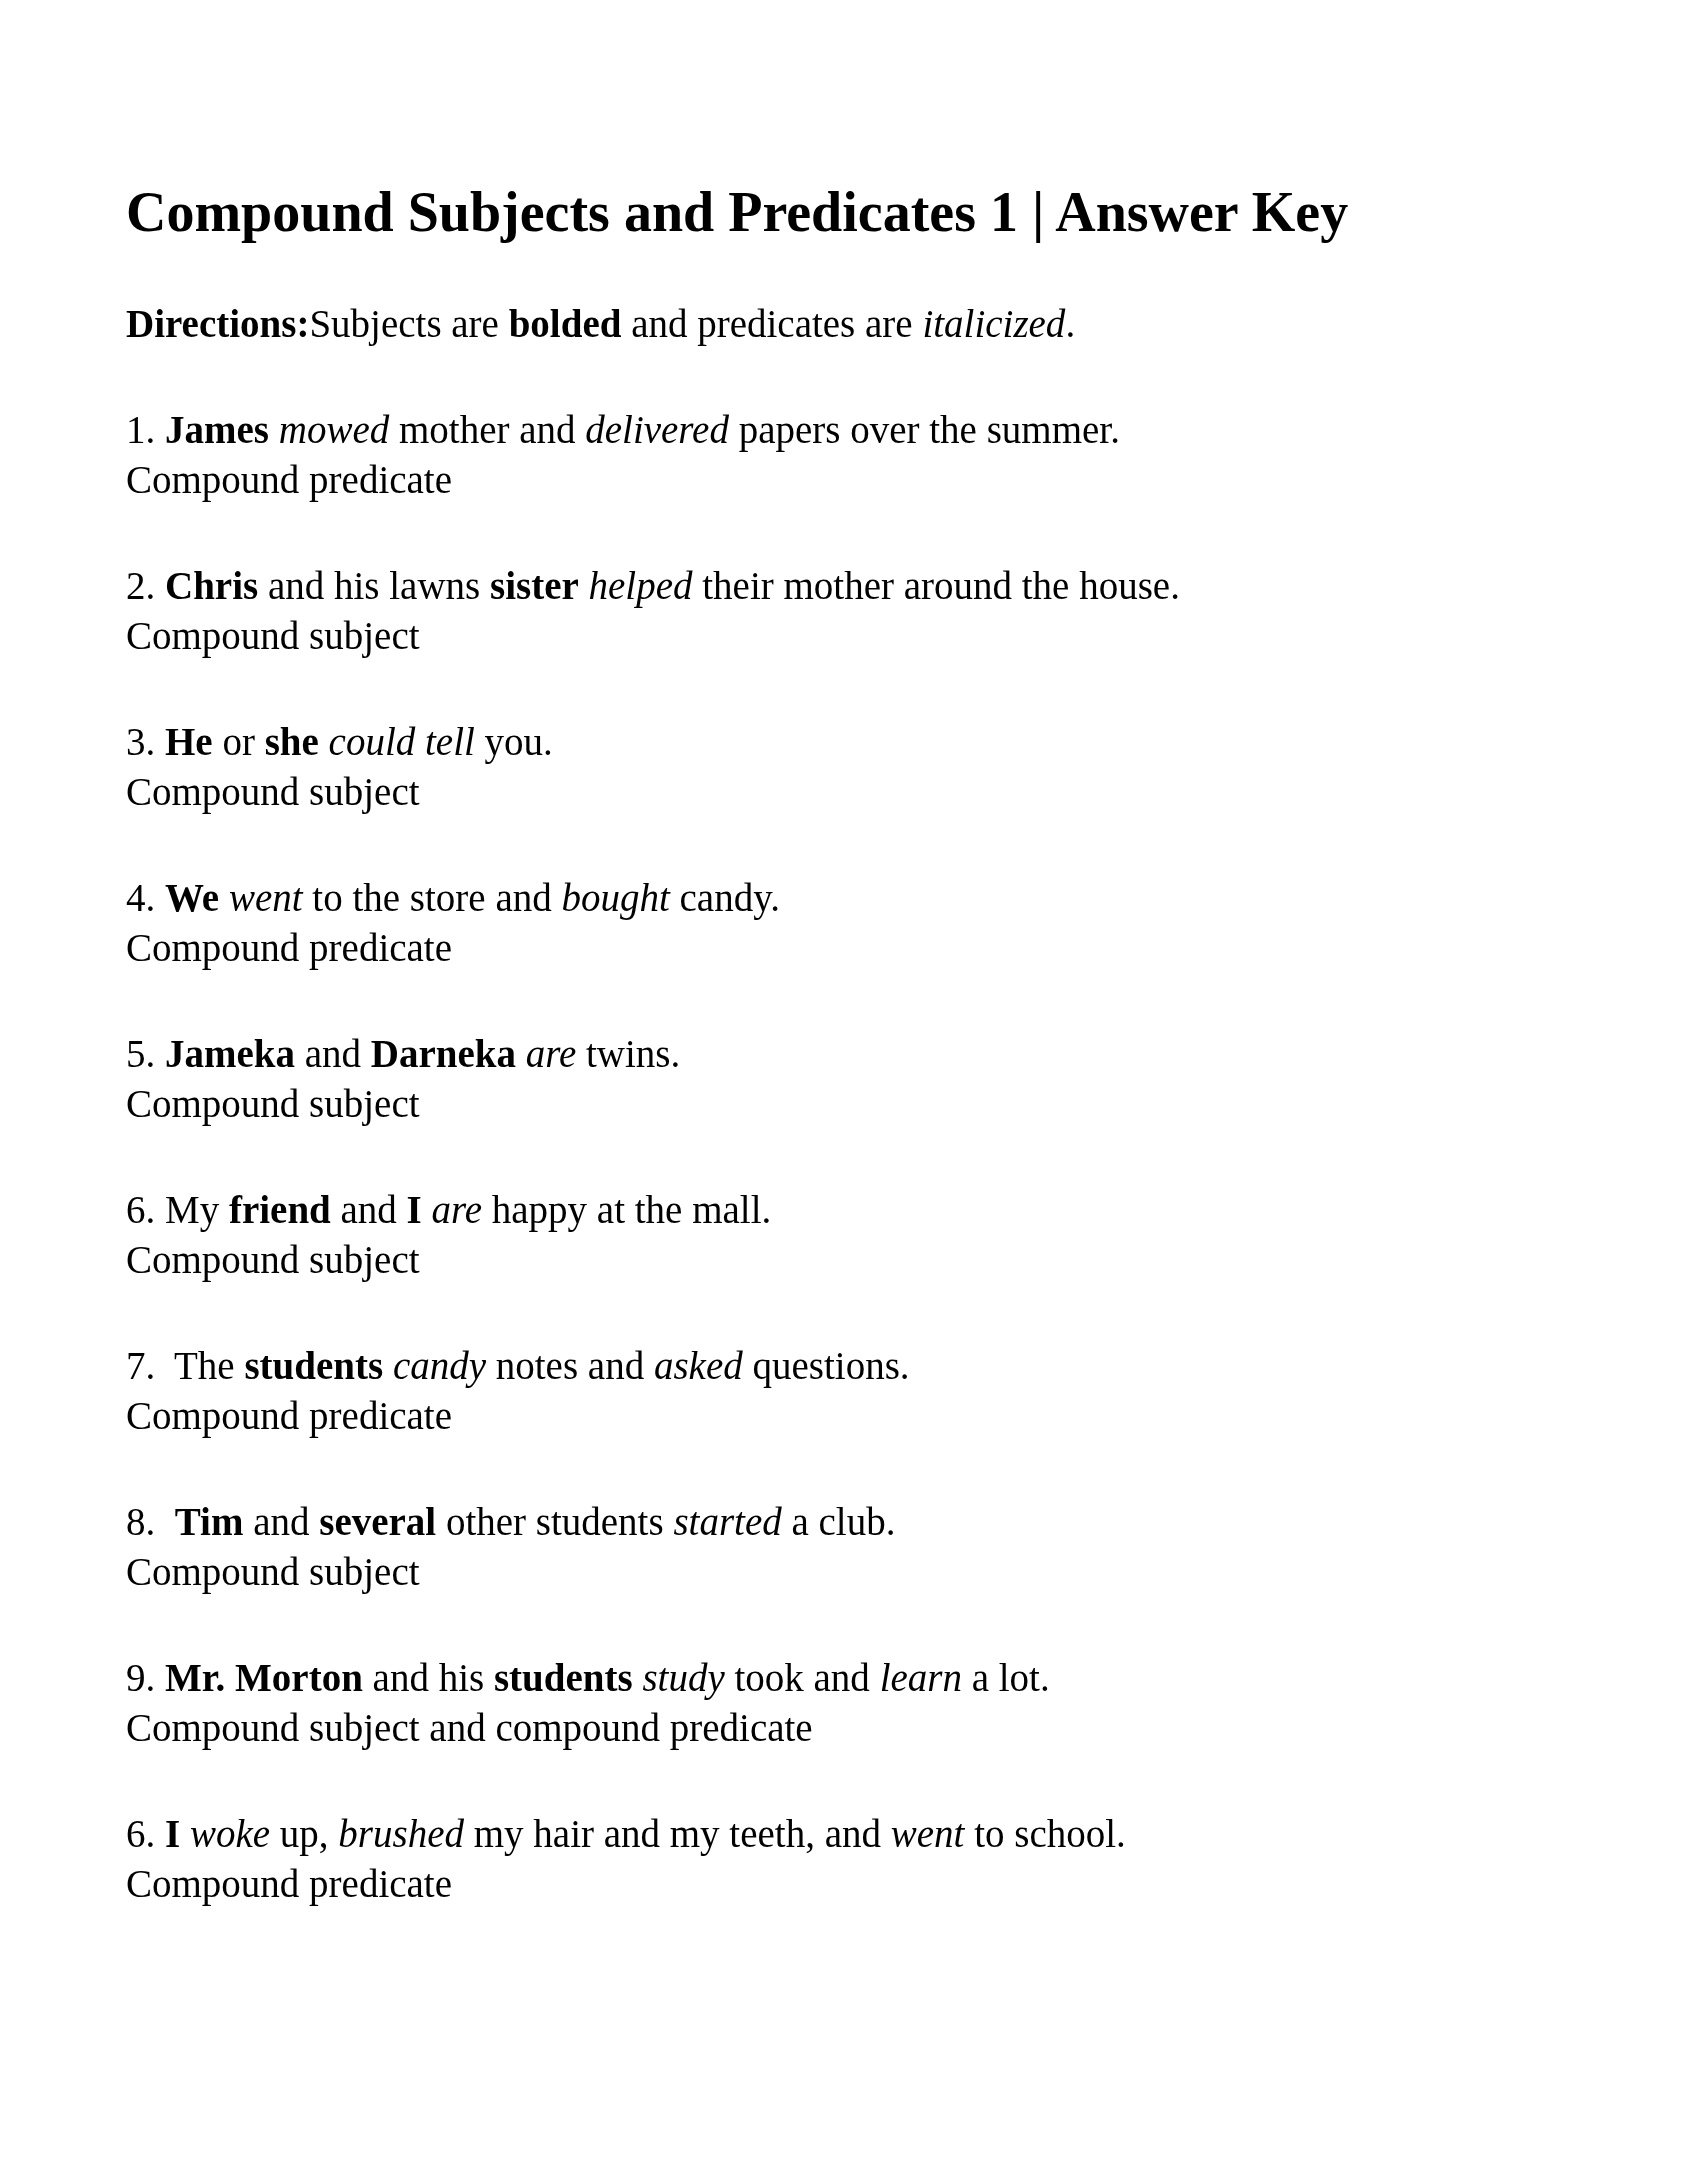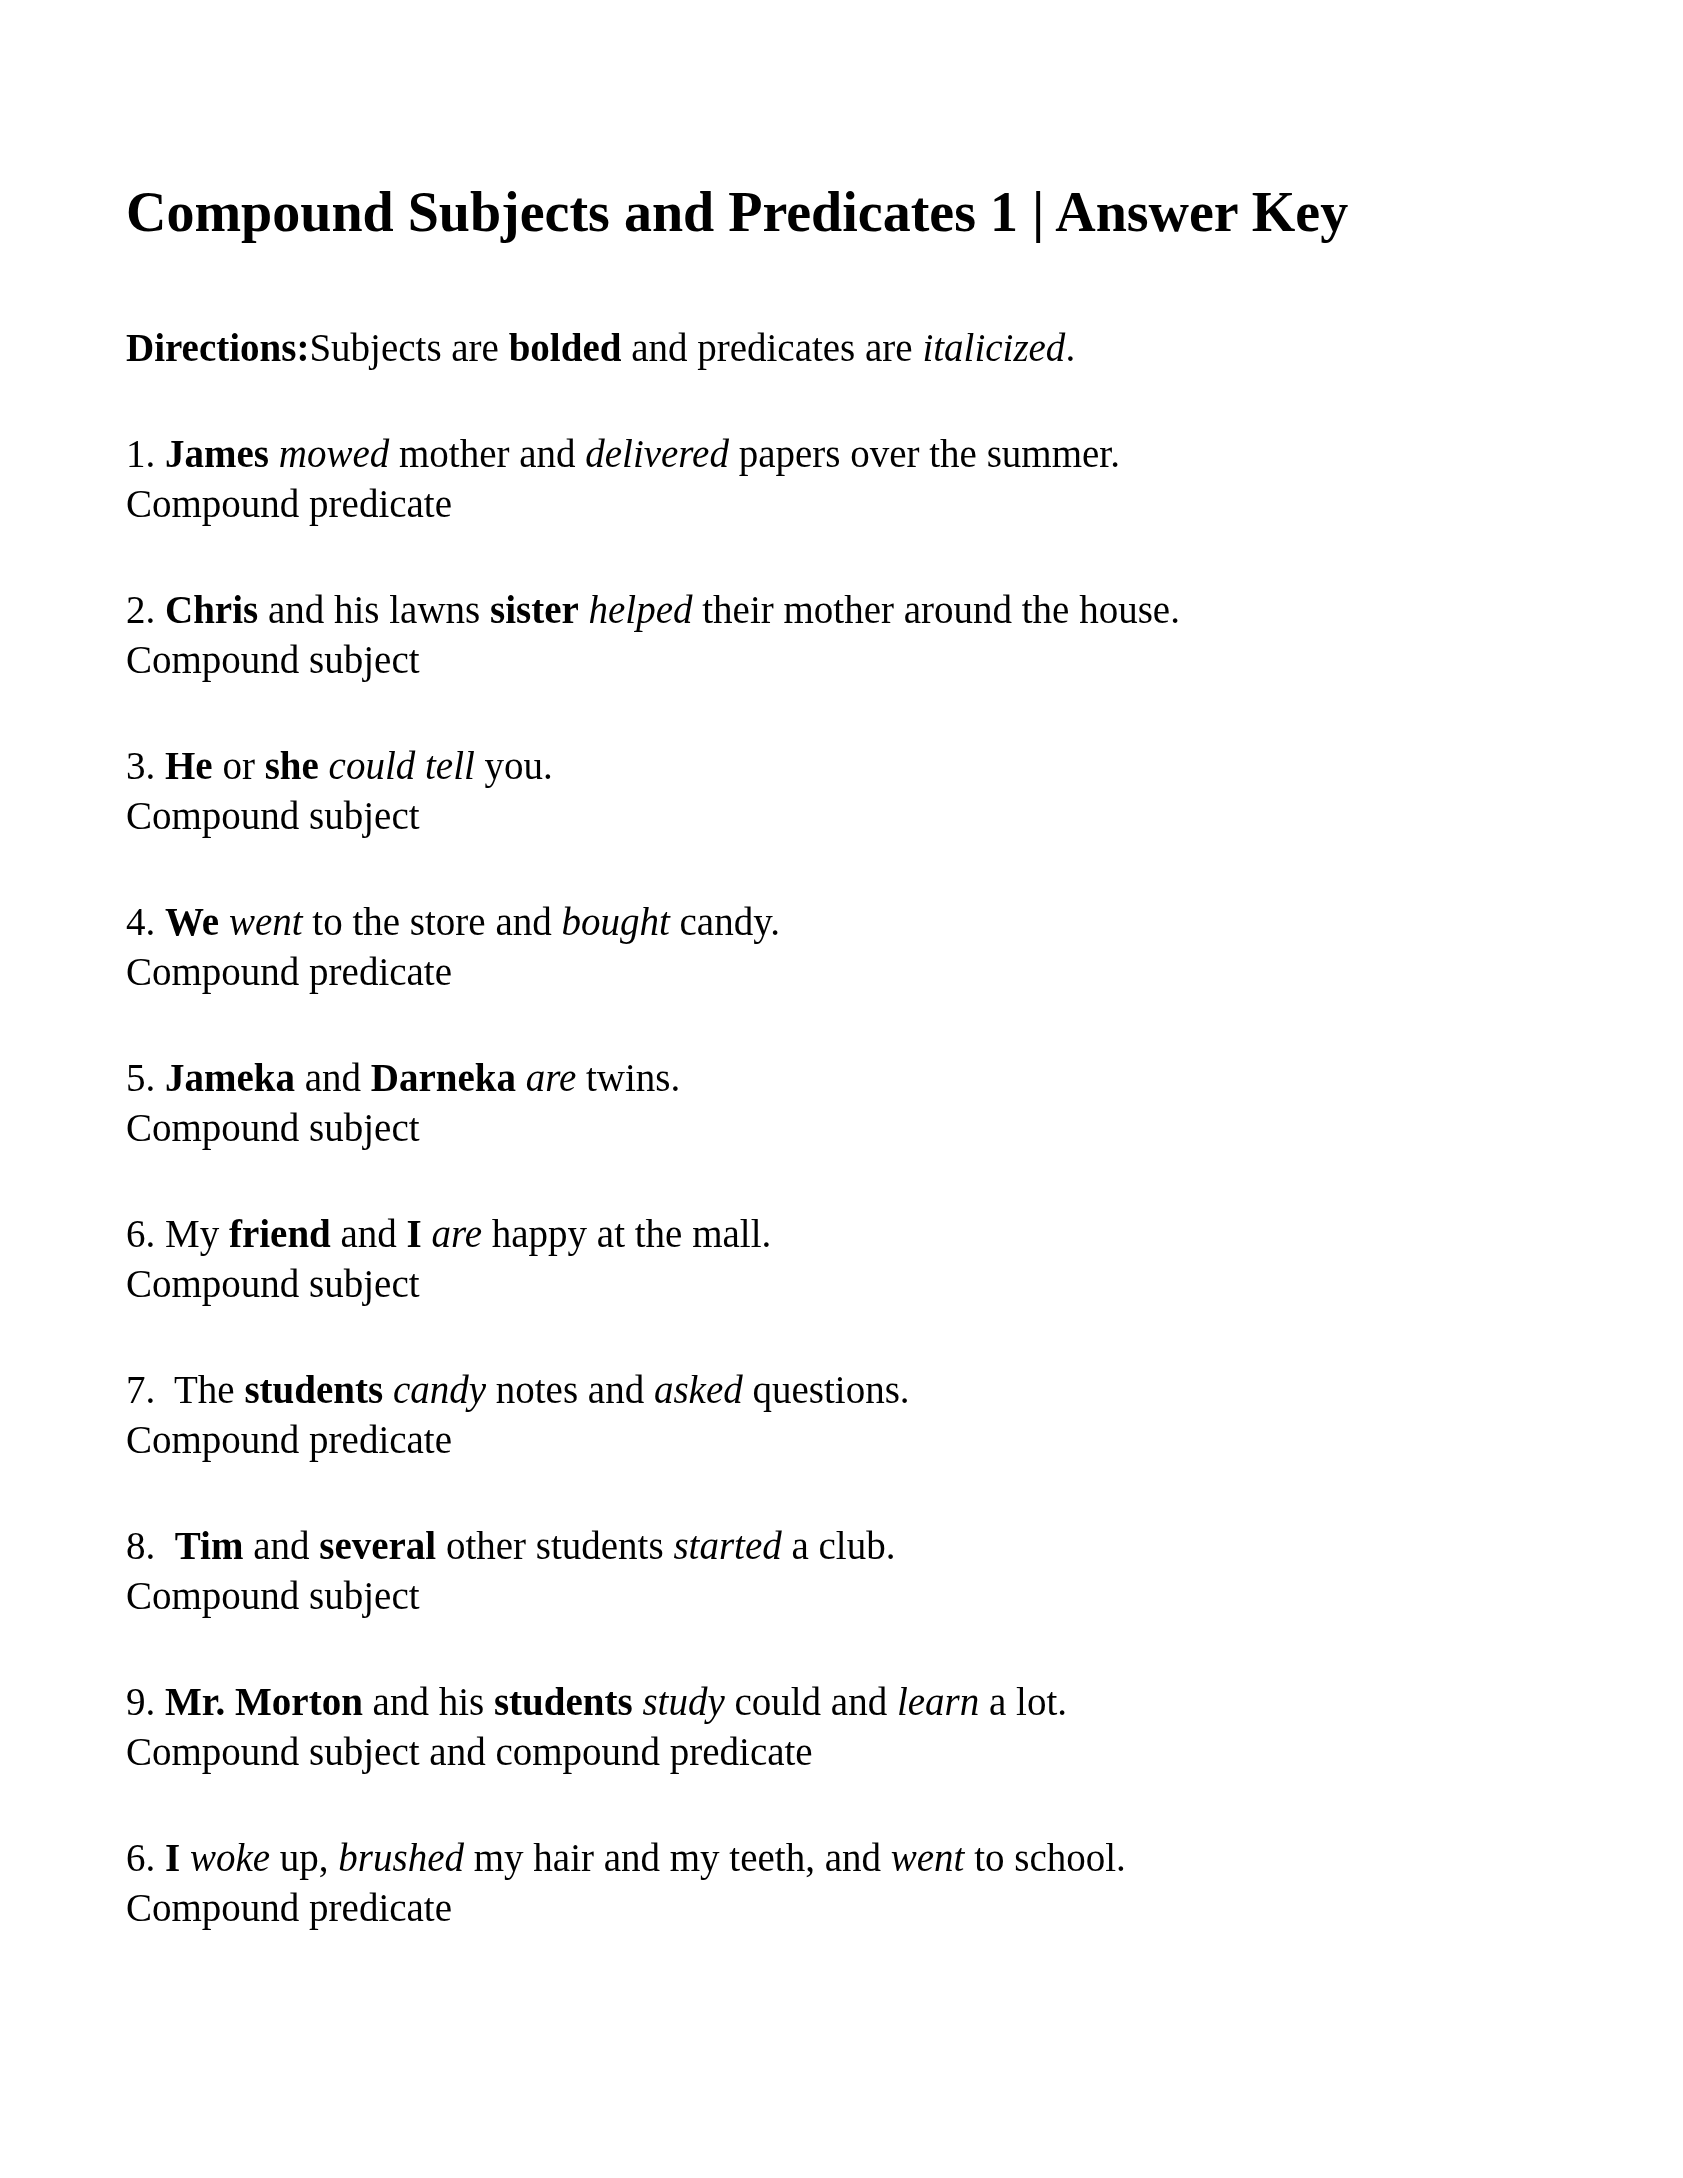--- a/index.html
+++ b/index.html
@@ -17,21 +17,21 @@
   .page {
     padding: 180px 89px 0 126px;
     box-sizing: border-box;
     width: 1683px;
     height: 2178px;
   }
   .title {
     font-size: 56px;
     font-weight: bold;
     line-height: 65px;
-    margin: 0 0 78px 0;
+    margin: 0 0 54px 0;
     white-space: nowrap;
   }
   .directions {
     font-size: 39px;
     line-height: 50px;
     margin: 0 0 56px 0;
     white-space: pre-wrap;
   }
   .item {
     margin: 0 0 56px 0;
@@ -80,21 +80,21 @@
       </div>
       <div class="item">
         <div class="sentence"><span class="seg normal">7.  The </span><span class="seg bold">students</span><span class="seg normal"> </span><span class="seg italic">candy</span><span class="seg normal"> notes and </span><span class="seg italic">asked</span><span class="seg normal"> questions.</span></div>
         <div class="answer">Compound predicate</div>
       </div>
       <div class="item">
         <div class="sentence"><span class="seg normal">8.  </span><span class="seg bold">Tim</span><span class="seg normal"> and </span><span class="seg bold">several</span><span class="seg normal"> other students </span><span class="seg italic">started</span><span class="seg normal"> a club.</span></div>
         <div class="answer">Compound subject</div>
       </div>
       <div class="item">
-        <div class="sentence"><span class="seg normal">9. </span><span class="seg bold">Mr. Morton</span><span class="seg normal"> and his </span><span class="seg bold">students</span><span class="seg normal"> </span><span class="seg italic">study</span><span class="seg normal"> could and </span><span class="seg italic">learn</span><span class="seg normal"> a lot.</span></div>
+        <div class="sentence"><span class="seg normal">9. </span><span class="seg bold">Mr. Morton</span><span class="seg normal"> and his </span><span class="seg bold">students</span><span class="seg normal"> </span><span class="seg italic">study</span><span class="seg normal"> took and </span><span class="seg italic">learn</span><span class="seg normal"> a lot.</span></div>
         <div class="answer">Compound subject and compound predicate</div>
       </div>
       <div class="item">
         <div class="sentence"><span class="seg normal">6. </span><span class="seg bold">I</span><span class="seg normal"> </span><span class="seg italic">woke</span><span class="seg normal"> up, </span><span class="seg italic">brushed</span><span class="seg normal"> my hair and my teeth, and </span><span class="seg italic">went</span><span class="seg normal"> to school.</span></div>
         <div class="answer">Compound predicate</div>
       </div>
     </div>
 </div>
 
 

